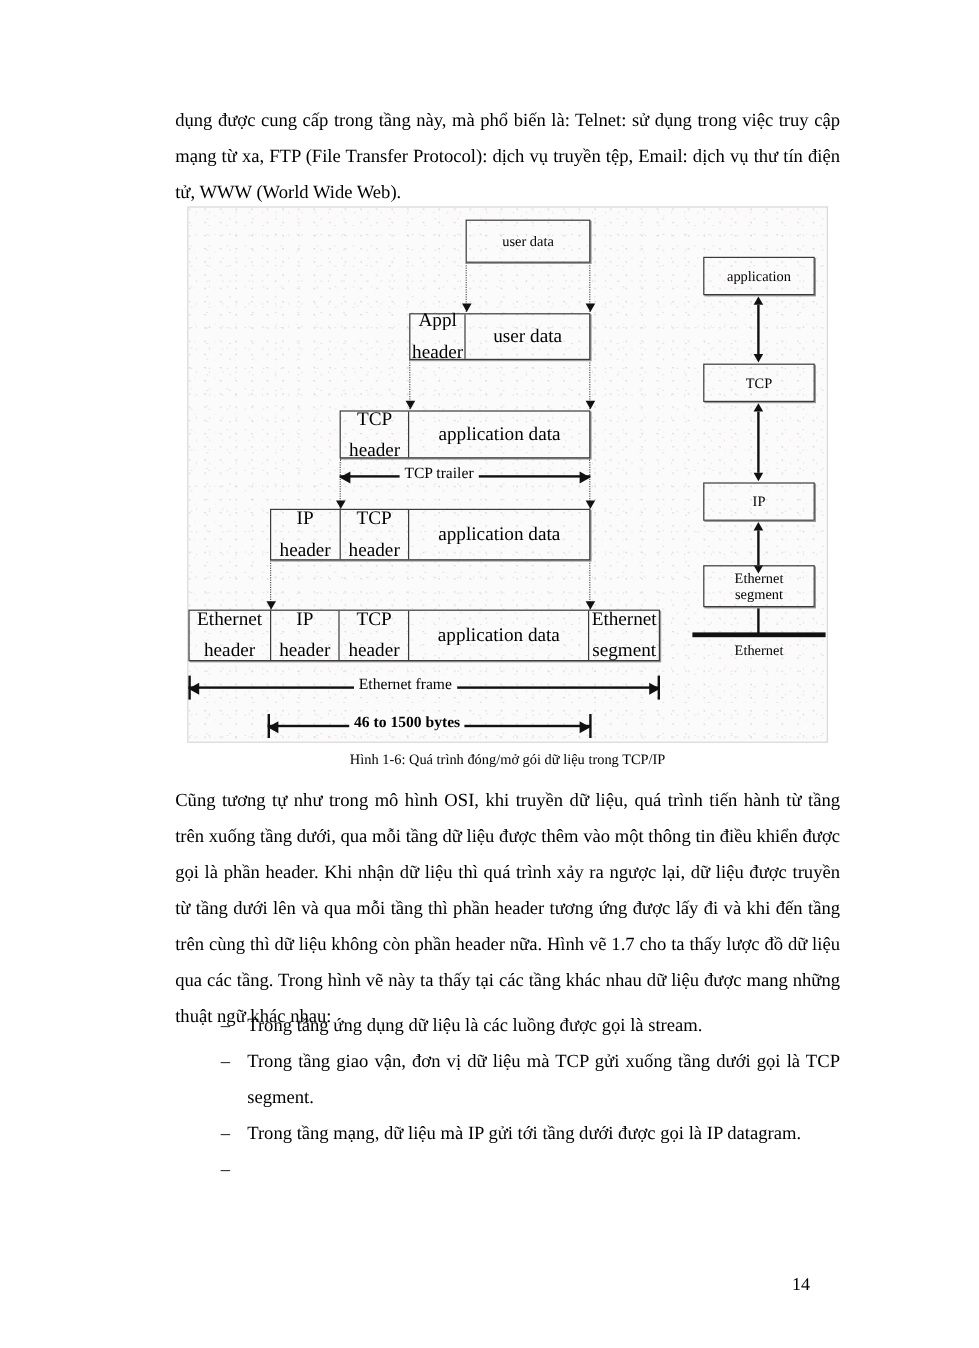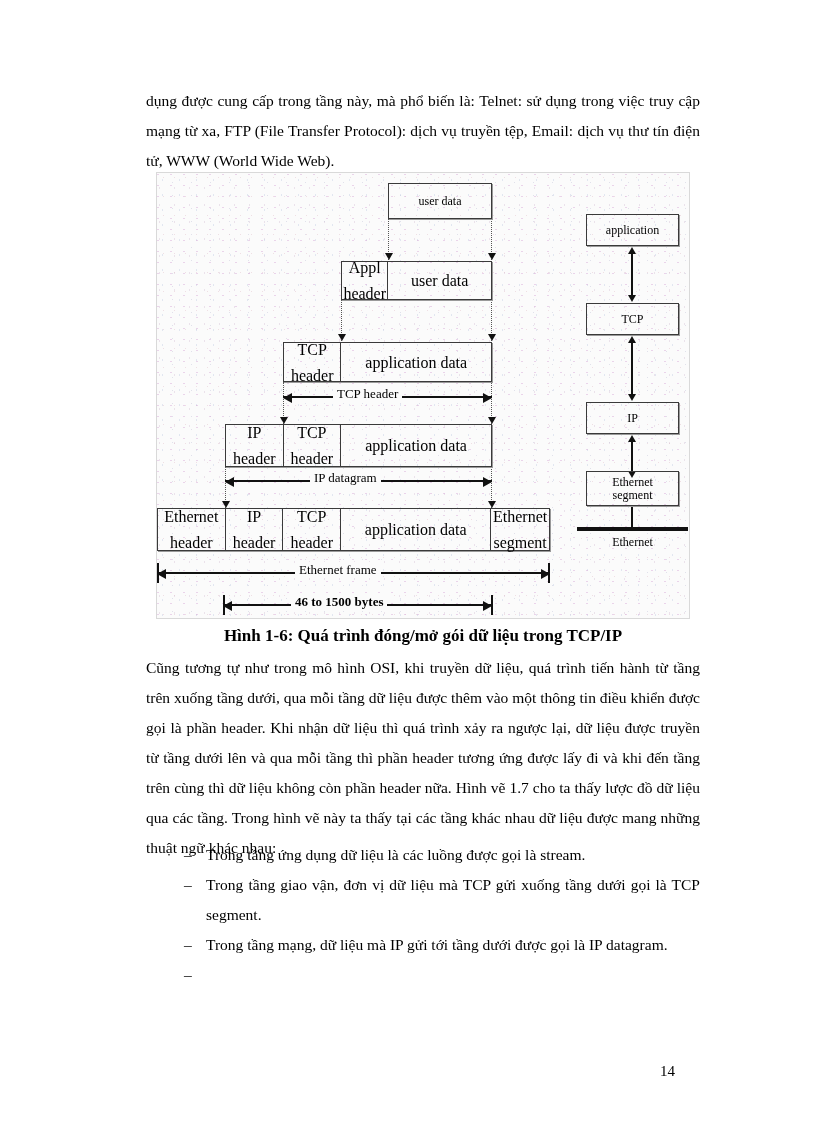--- a/index.html
+++ b/index.html
@@ -218,22 +218,22 @@
     text-align: center;
     white-space: nowrap;
   }
 
   .figcaption {
     position: absolute;
     left: 156px;
     top: 626px;
     width: 534px;
     text-align: center;
-    font-size: 17px;
-    font-weight: bold;
+    font-size: 12px;
+    font-weight: normal;
   }
 </style>
 </head>
 <body>
 
 <div class="page">
 
   <div class="para para-top">dụng được cung cấp trong tầng này, mà phổ biến là: Telnet: sử dụng trong việc truy cập mạng từ xa, FTP (File Transfer Protocol): dịch vụ truyền tệp, Email: dịch vụ thư tín điện tử, WWW (World Wide Web).</div>
 
   <div class="figure">
@@ -287,47 +287,41 @@
       </div>
       <div class="cell" style="width:151px;">
         <span>application data</span>
       </div>
     </div>
 
     <div class="measure" style="left:126px; top:217px; width:209px;">
       <div class="bar" style="left:0; width:209px;"></div>
       <div class="head-l" style="left:0;"></div>
       <div class="head-r" style="right:0;"></div>
-      <div class="mlabel" style="left:50px; background:#fbfbfb;">TCP header</div>
+      <div class="mlabel" style="left:50px; background:#fbfbfb;">TCP trailer</div>
     </div>
 
     <div class="packet" style="left:68px; top:251px; width:267px; height:43px;">
       <div class="cell two-line" style="width:58px;">
         <span>
           <span>IP</span><br>
           <span>header</span>
         </span>
       </div>
       <div class="cell two-line" style="width:58px;">
         <span>
           <span>TCP</span><br>
           <span>header</span>
         </span>
       </div>
       <div class="cell" style="width:151px;">
         <span>application data</span>
       </div>
     </div>
 
-    <div class="measure" style="left:68px; top:301px; width:267px;">
-      <div class="bar" style="left:0; width:267px;"></div>
-      <div class="head-l" style="left:0;"></div>
-      <div class="head-r" style="right:0;"></div>
-      <div class="mlabel" style="left:85px; background:#fbfbfb;">IP datagram</div>
-    </div>
 
     <div class="packet" style="left:0px; top:335px; width:393px; height:43px;">
       <div class="cell two-line" style="width:68px;">
         <span>
           <span>Ethernet</span><br>
           <span>header</span>
         </span>
       </div>
       <div class="cell two-line" style="width:58px;">
         <span>

